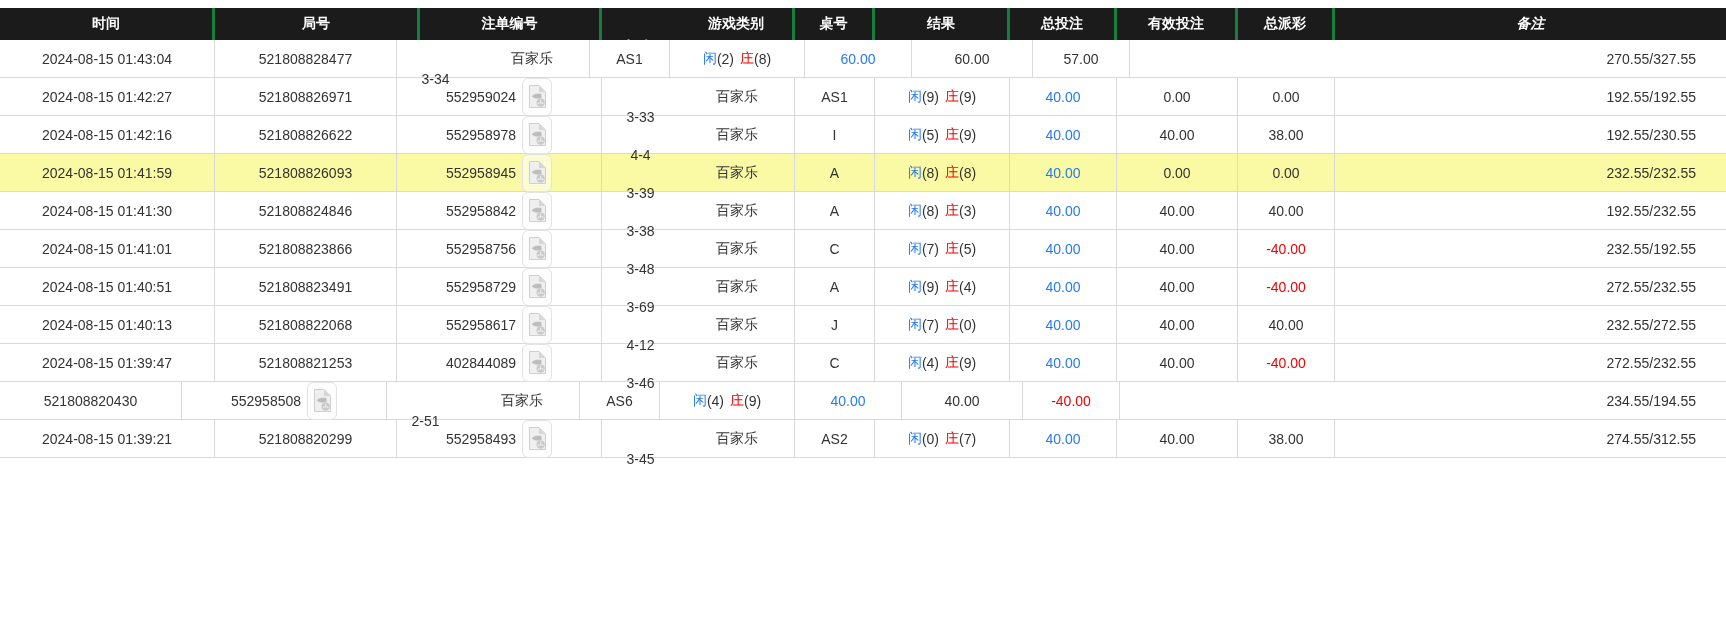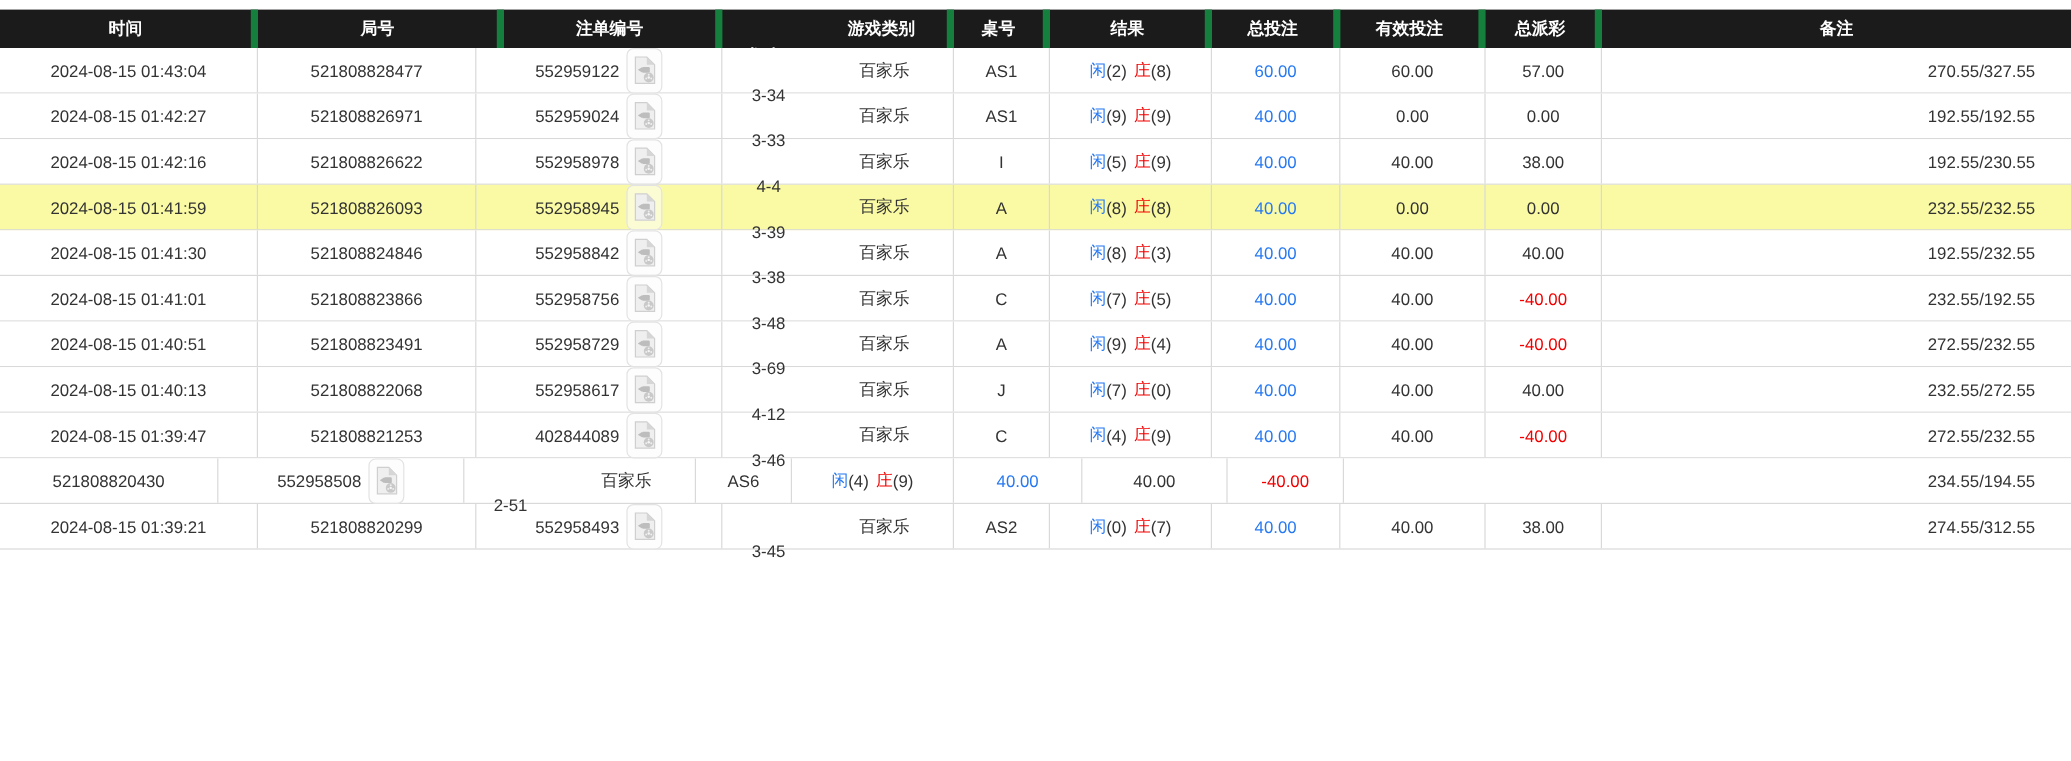--- a/index.html
+++ b/index.html
@@ -11,42 +11,42 @@
     --loss-red:#f20000;
     --text:#333333;
   }
   *{margin:0;padding:0;box-sizing:border-box;}
   html,body{width:1726px;height:634px;background:#fff;overflow:hidden;}
   body{font-family:"Liberation Sans","DejaVu Sans",sans-serif;color:var(--text);}
   .table{width:1726px;margin-top:8px;}
   .thead{display:flex;background:var(--header-bg);height:32px;}
   .th{display:flex;align-items:center;justify-content:center;
       color:var(--header-text);font-size:14px;font-weight:bold;
-      border-right:6px solid #15803d;}
+      border-right:3px solid #15803d;}
   .th:last-child{border-right:none;}
   .tbody{width:100%;}
   .tr{display:flex;height:38px;background:#ffffff;border-bottom:1px solid var(--row-border);}
   .tr.highlighted{background:var(--highlight-bg);}
   .td{display:flex;align-items:center;justify-content:center;
       font-size:14px;color:var(--text);border-right:1px solid var(--row-border);}
   .td:last-child{border-right:none;}
   
   .col-time{flex:0 0 215px;}
   .col-bet_no{flex:0 0 182px;}
   .col-round_no{flex:0 0 205px;}
   .col-session{flex:0 0 78px;margin-top:39px;}
   .col-game_type{flex:0 0 115px;}
   .col-table_no{flex:0 0 80px;}
   .col-result{flex:0 0 135px;}
   .col-total_bet{flex:0 0 107px;}
   .col-valid_bet{flex:0 0 121px;}
   .col-total_payout{flex:0 0 97px;}
   .col-remark{flex:1 1 auto;}
   .td.col-remark{justify-content:flex-end;padding-right:30px;}
-  .thead .col-remark{justify-content:center;padding-right:0;}
+  .thead .col-remark{justify-content:center;padding-right:0;font-style:italic;}
   
   .td.col-round_no{gap:6px;}
   .video-btn{width:30px;height:38px;border:1px solid #e3e3e3;border-radius:6px;
       background:rgba(252,252,252,.55);display:flex;align-items:center;justify-content:center;
       cursor:pointer;padding:0;}
   
   .result-player{color:var(--link-blue);}
   .result-banker{color:var(--loss-red);margin-left:6px;}
   .result-score{color:var(--text);}
   
@@ -67,36 +67,20 @@
       <div class="th col-result">结果</div>
       <div class="th col-total_bet">总投注</div>
       <div class="th col-valid_bet">有效投注</div>
       <div class="th col-total_payout">总派彩</div>
       <div class="th col-remark">备注</div>
     </div>
   <div class="tbody">
       <div class="tr">
         <div class="td col-time">2024-08-15 01:43:04</div>
         <div class="td col-bet_no">521808828477</div>
-        <div class="td col-round_no">
-          <span>552959122</span>
-          <button class="video-btn">
-            <svg width="19" height="25" viewBox="0 0 19 25">
-              <path d="M1.5 1.5 h9.5 l6.5 6.5 v15.5 h-16 z" fill="#efefef" stroke="#cfcfcf"></path>
-              <path d="M11 1.5 v6.5 h6.5 z" fill="#d6d6d6"></path>
-              <path d="M7 10 l-3.5 2.2 3.5 2.2 z" fill="#bdbdbd"></path>
-              <rect x="7" y="9.8" width="6.5" height="4.8" rx="1" fill="#bdbdbd"></rect>
-              <circle cx="12.6" cy="18.6" r="4.1" fill="#c9c9c9"></circle>
-              <circle cx="12.6" cy="18.6" r="1" fill="#f6f6f6"></circle>
-              <circle cx="12.6" cy="16.3" r="0.8" fill="#efefef"></circle>
-              <circle cx="10.5" cy="19.4" r="0.8" fill="#efefef"></circle>
-              <circle cx="14.7" cy="19.4" r="0.8" fill="#efefef"></circle>
-            </svg>
-          </button>
-        </div>
         <div class="td col-session">3-34</div>
         <div class="td col-game_type">百家乐</div>
         <div class="td col-table_no">AS1</div>
         <div class="td col-result">
           <span class="result-player">闲</span>
           <span class="result-score">(2)</span>
           <span class="result-banker">庄</span>
           <span class="result-score">(8)</span>
         </div>
         <div class="td col-total_bet">

